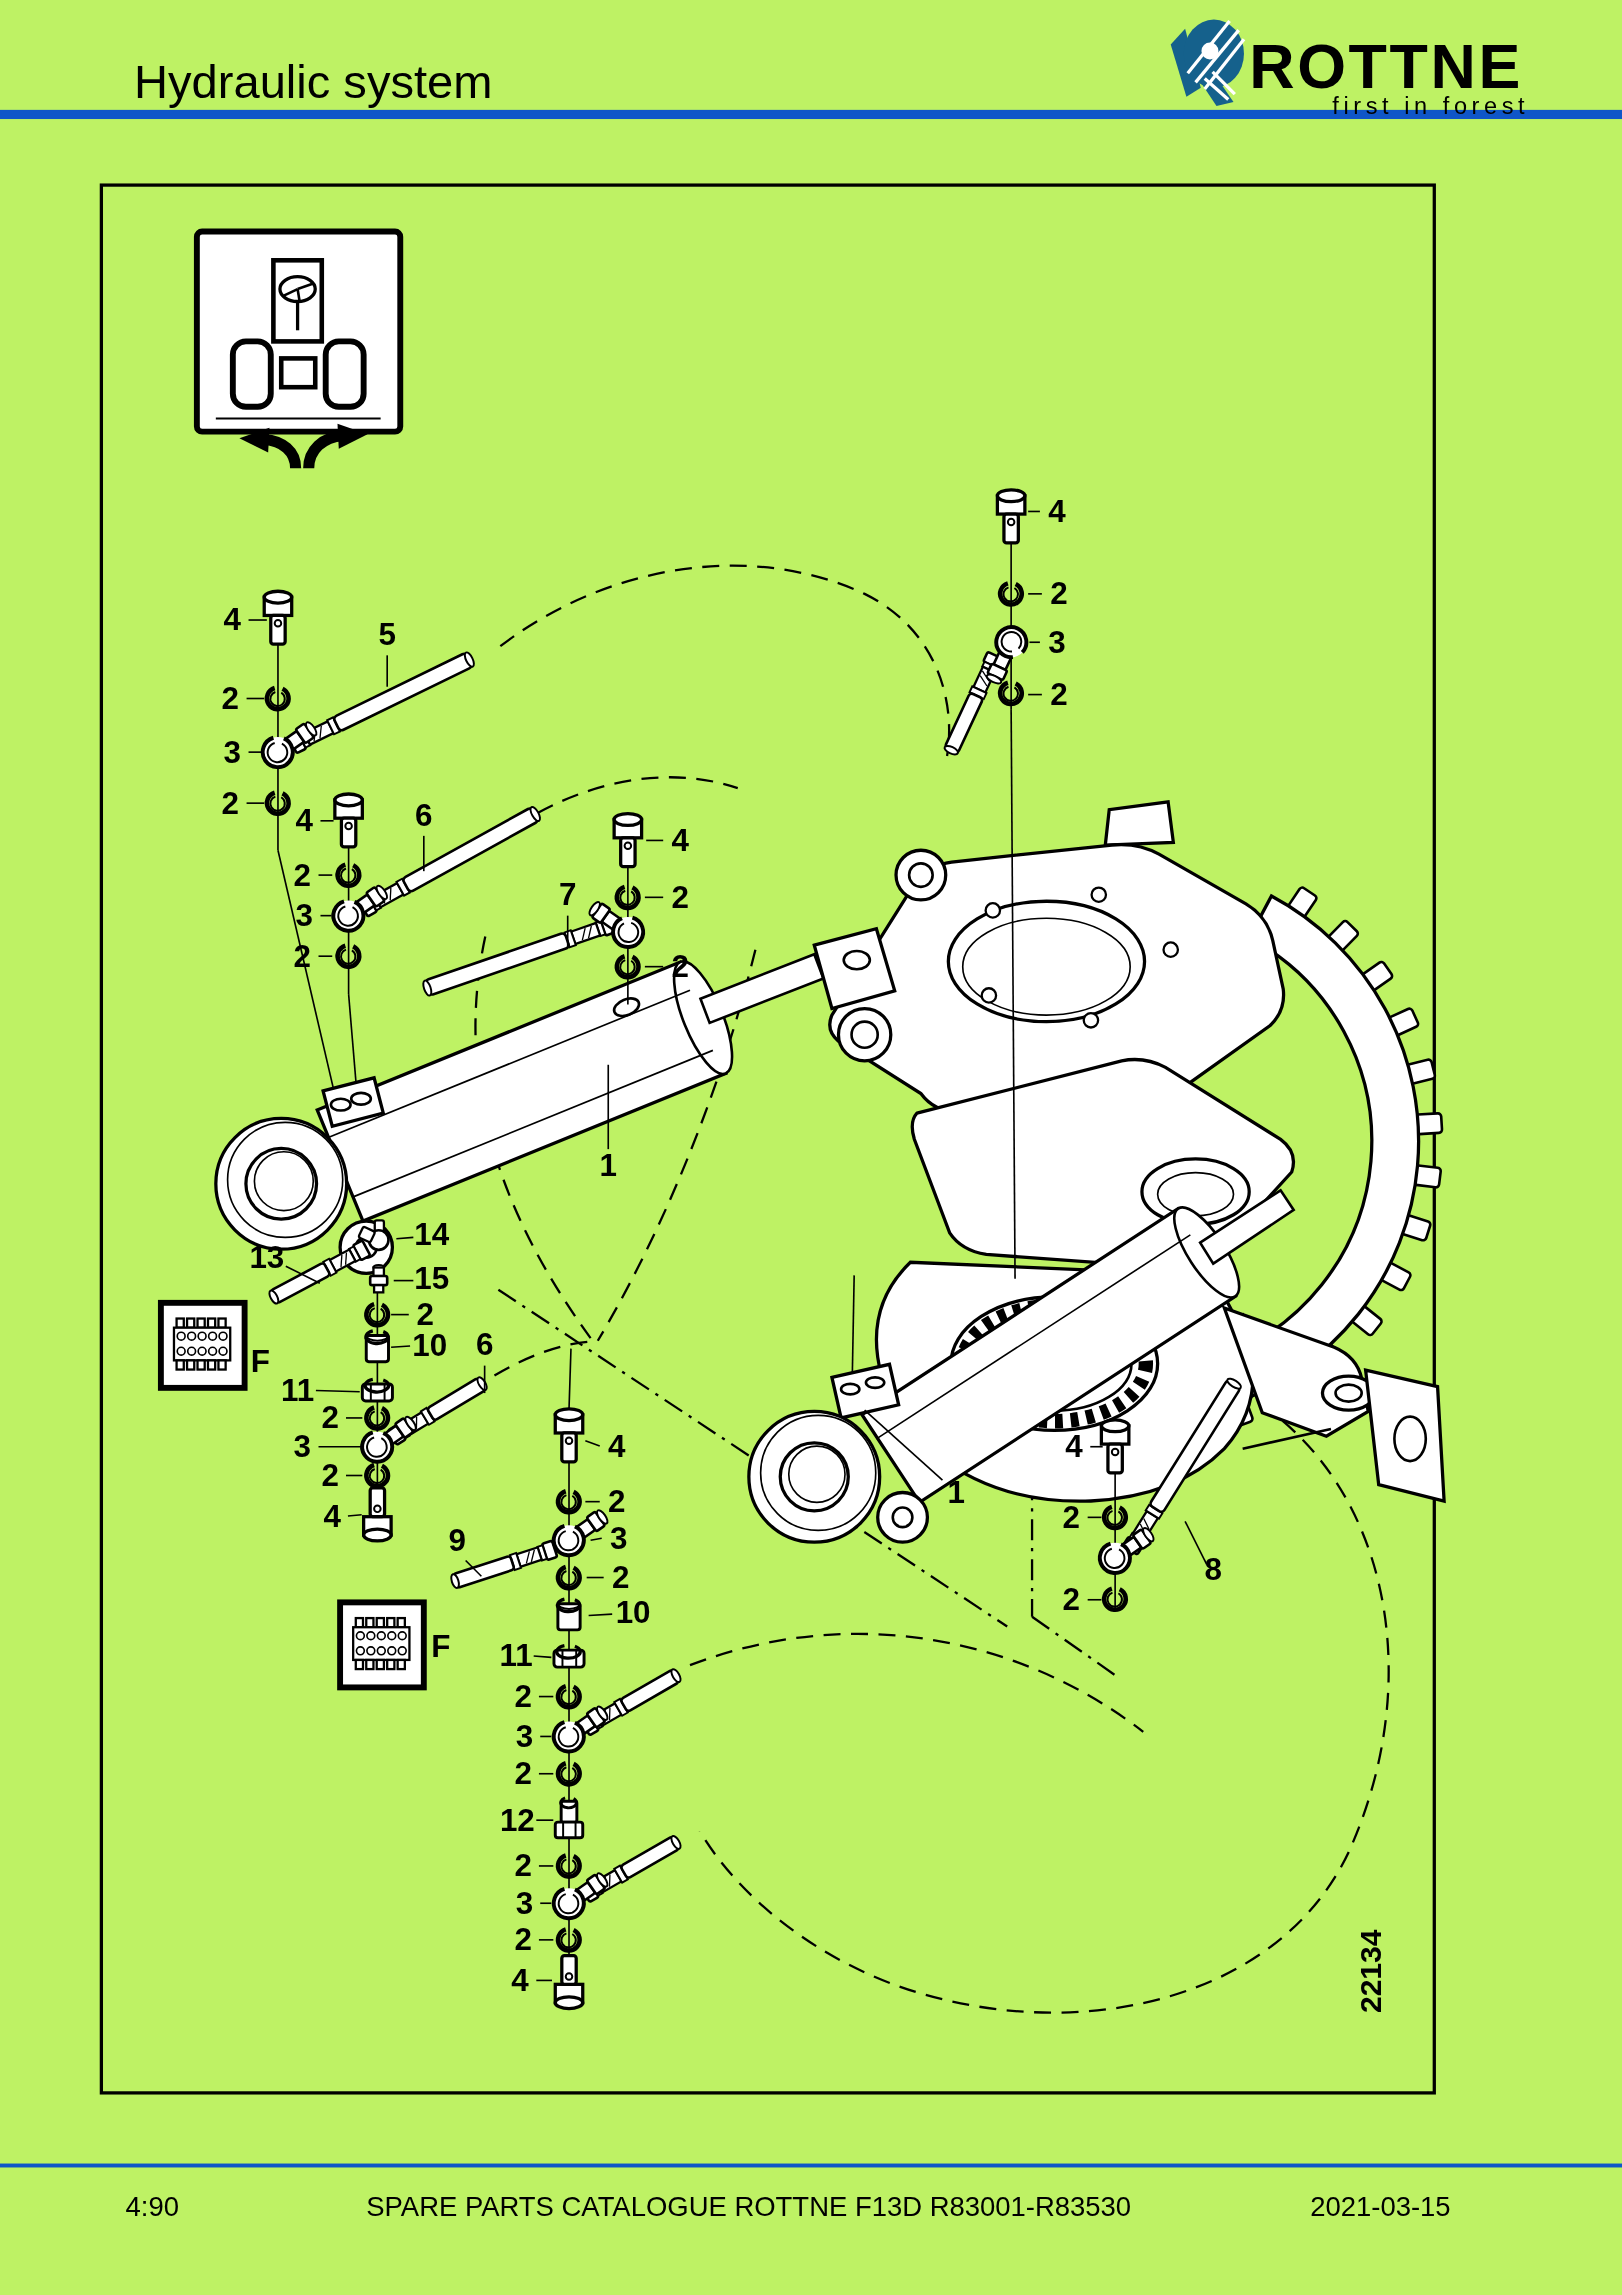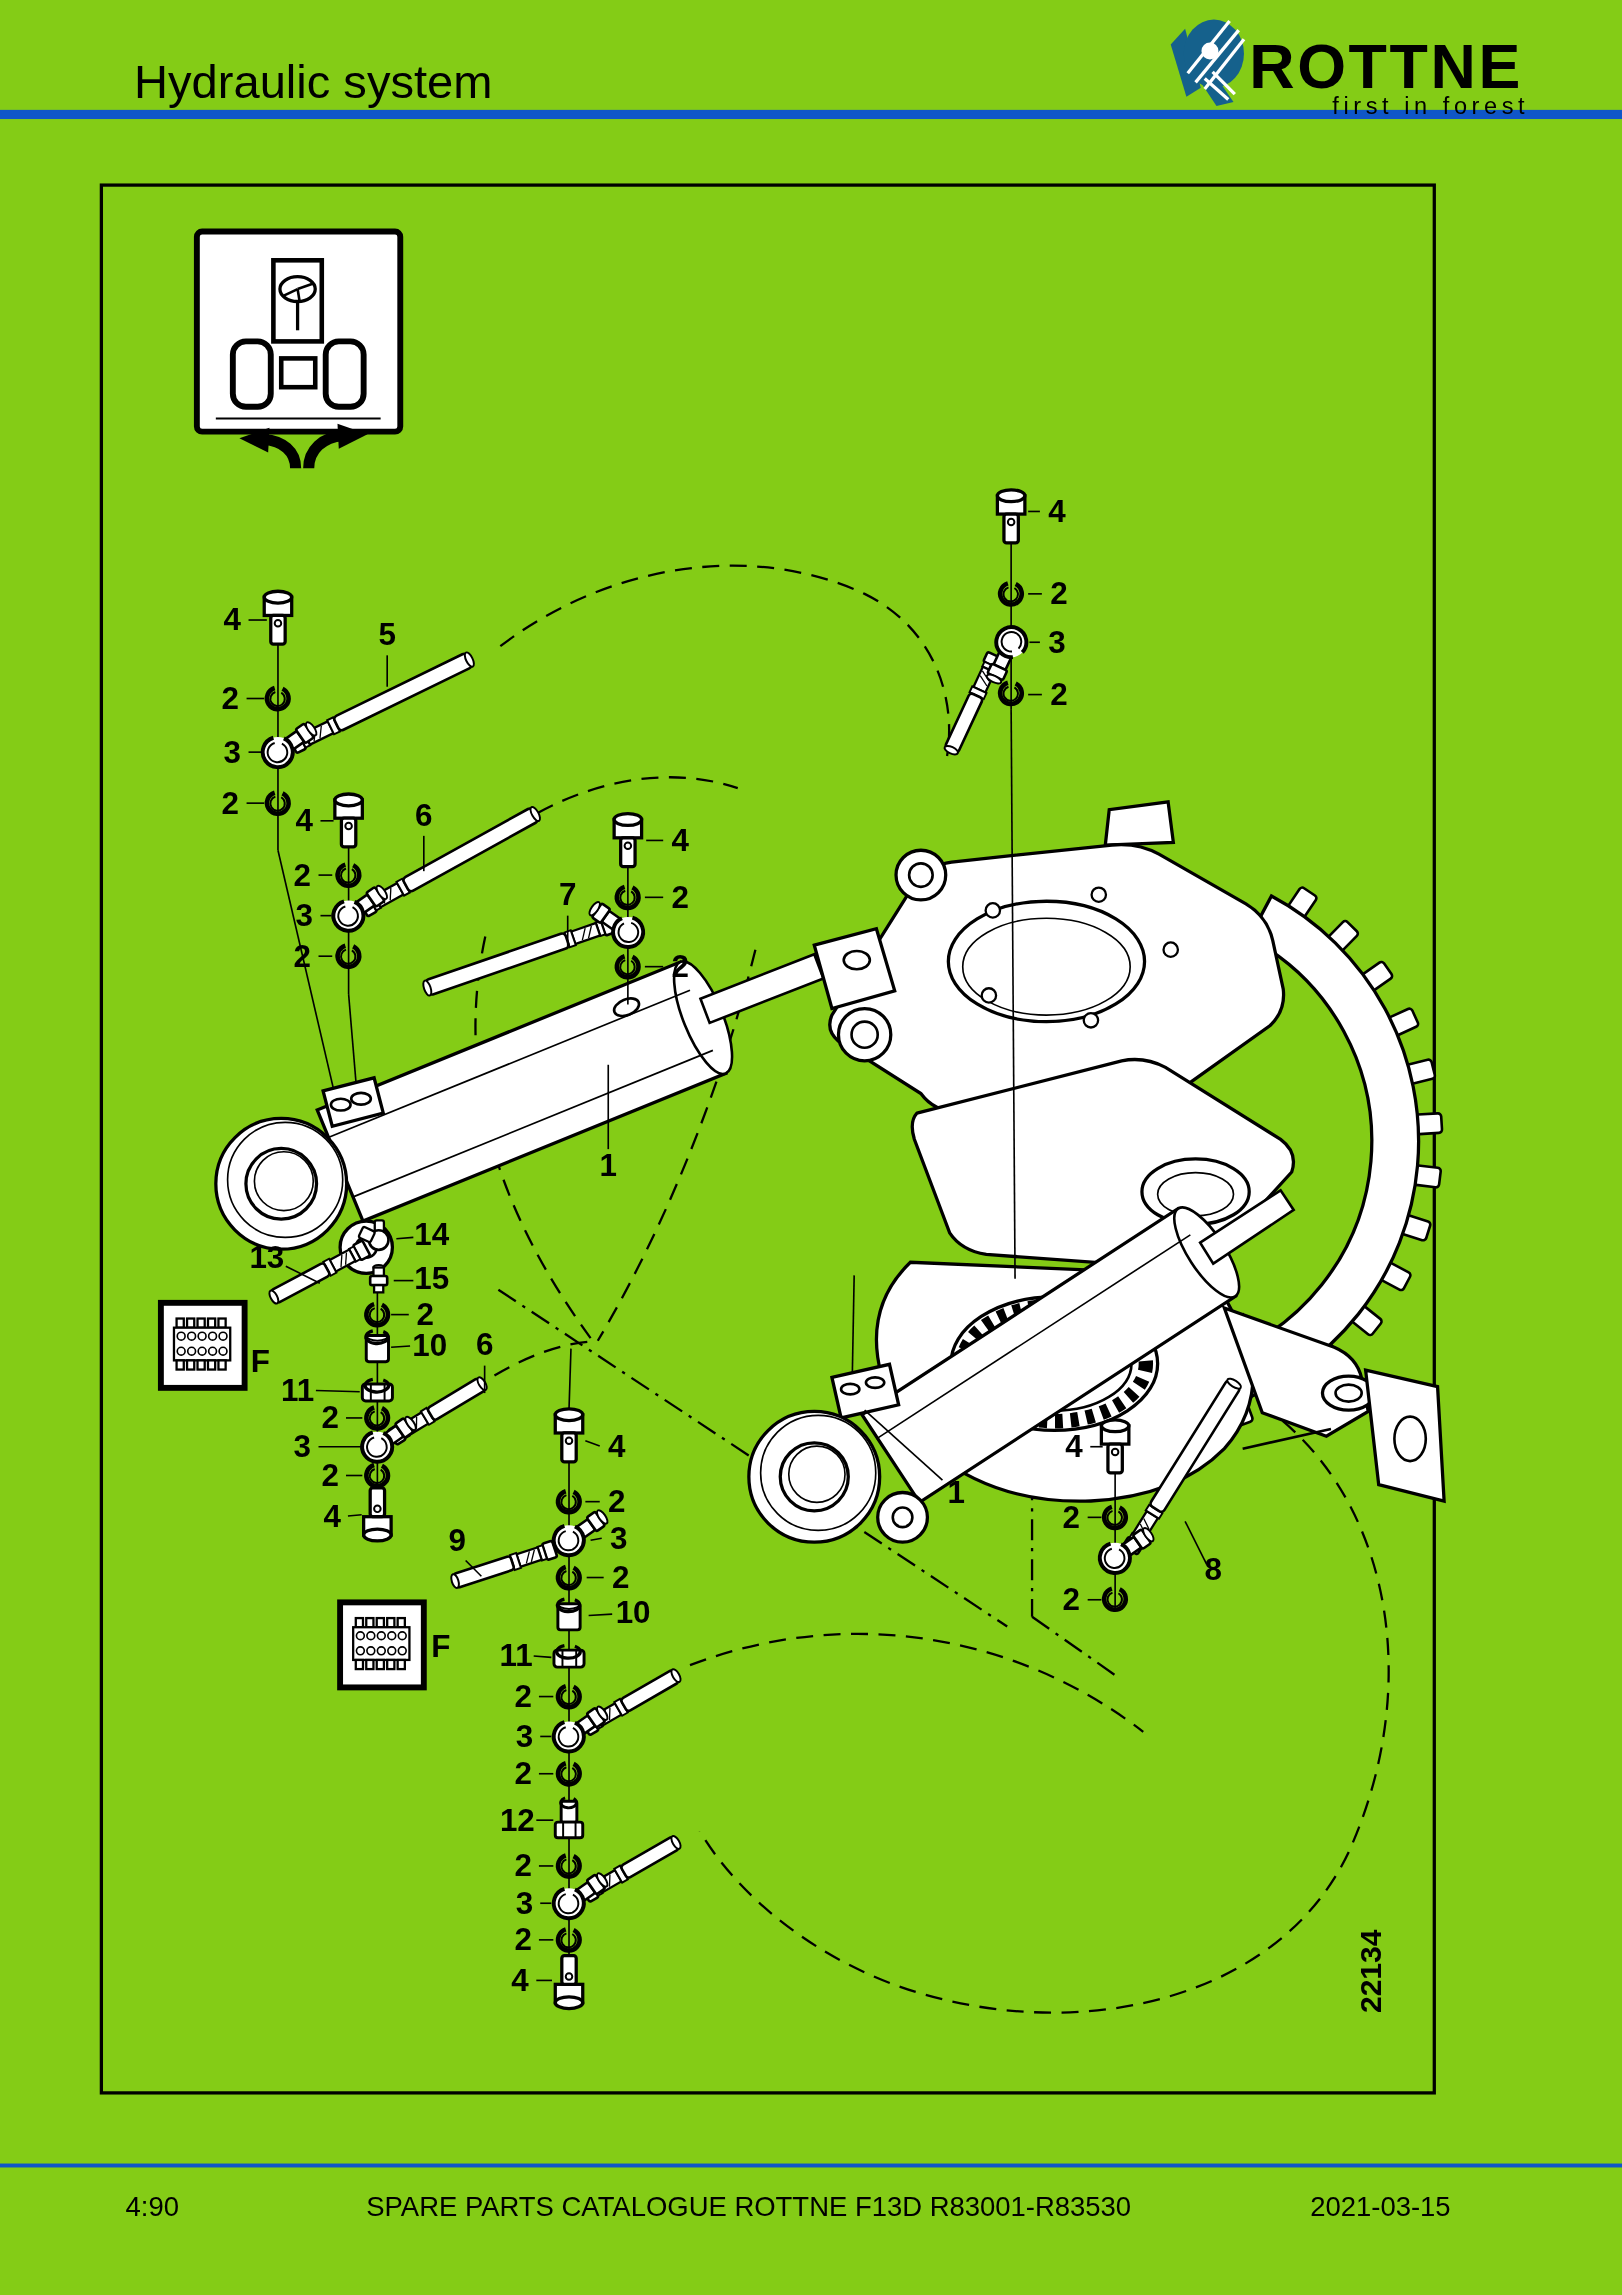--- a/index.html
+++ b/index.html
@@ -1,16 +1,16 @@
 <!DOCTYPE html>
 <html style="font-size:10.5px"><head>
 <meta charset="utf-8">
 <style>
   html,body{margin:0;padding:0;background:#e8e8e8;}
-  .page{position:relative;width:1622px;height:2295px;background:#84cc16;margin:0 auto;overflow:hidden;}
+  .page{position:relative;width:1622px;height:2295px;background:#bef264;margin:0 auto;overflow:hidden;}
   svg{position:absolute;left:0;top:0;}
   text{font-family:"Liberation Sans","DejaVu Sans",sans-serif;fill:#000;}
   .title{font-size:72px;font-weight:400;}
   .brand{font-size:96px;font-weight:700;letter-spacing:4px;}
   .tagline{font-size:36px;font-weight:400;letter-spacing:7px;}
   .callout{font-size:48px;font-weight:700;text-anchor:middle;}
   .fignum{font-size:46px;font-weight:700;text-anchor:middle;}
   .footer{font-size:42px;font-weight:400;}
   .leader{stroke:#000;stroke-width:2.5;fill:none;}
   .thin{stroke:#000;stroke-width:2.5;fill:none;}

